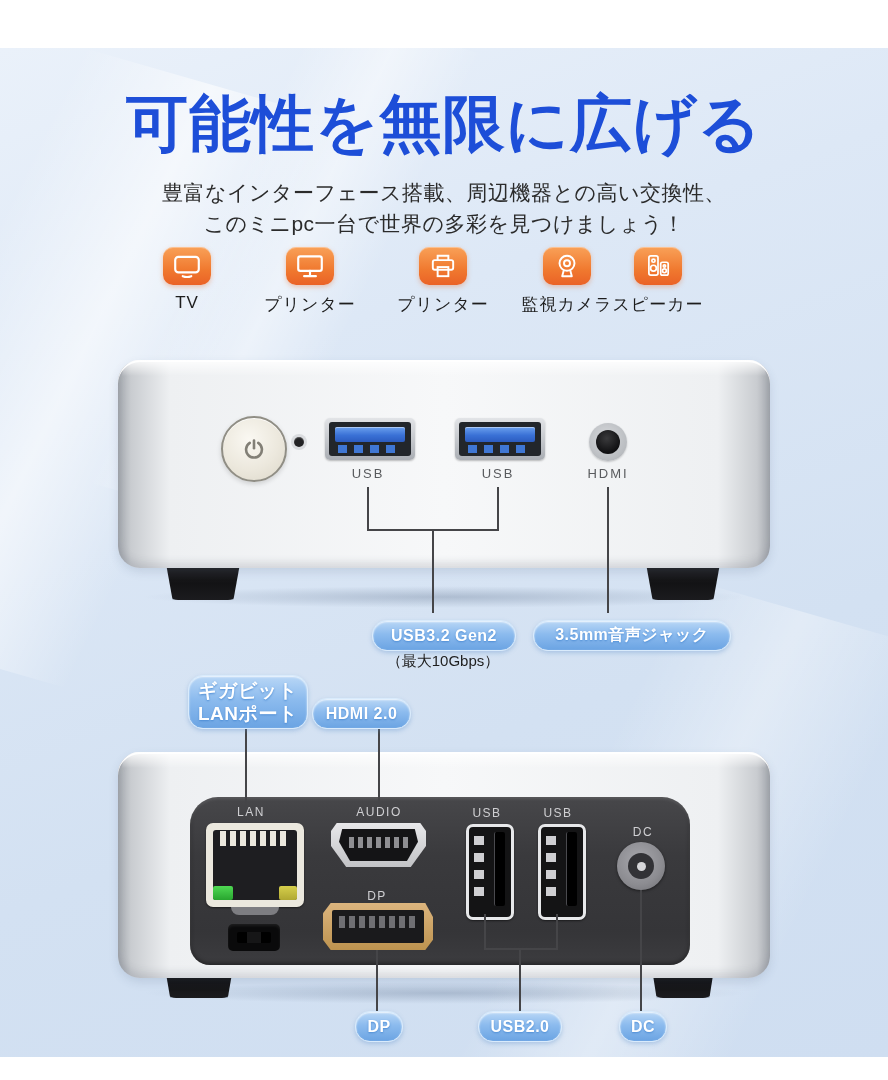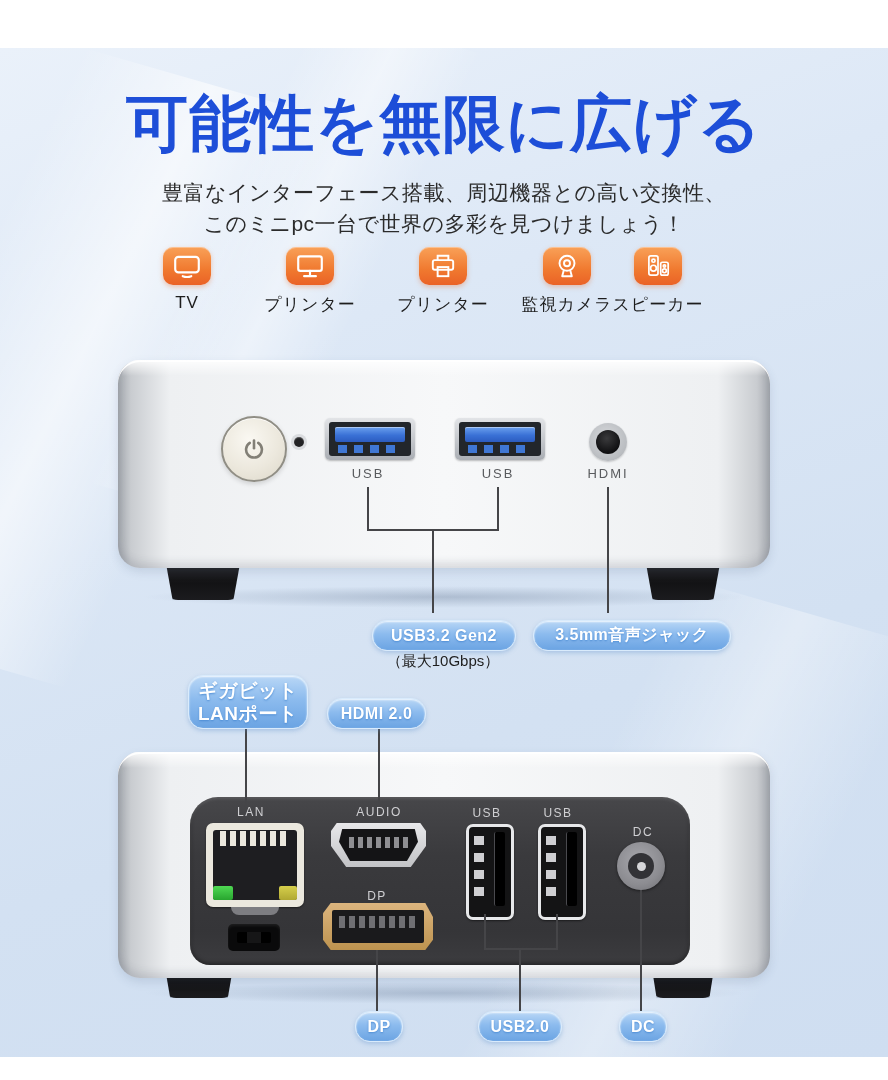--- a/index.html
+++ b/index.html
@@ -128,21 +128,21 @@
   .dc-jack .ring{position:absolute;inset:11px;border-radius:50%;background:#323236;}
   .dc-jack .pin{position:absolute;left:50%;top:50%;width:9px;height:9px;margin:-4.5px 0 0 -4.5px;
     border-radius:50%;background:#d6d6d9;}
 
   
   .cline{position:absolute;width:2px;background:#454548;z-index:3;}
   .cline.h{height:2px;}
 
   
   .pill{position:absolute;height:29px;border-radius:15px;z-index:4;
-    display:flex;align-items:center;justify-content:center;text-align:right;
+    display:flex;align-items:center;justify-content:center;text-align:left;
     background:linear-gradient(180deg,#b9d7f6 0%,#8cbbee 45%,#6ba4e3 100%);
     border:1px solid #d9ebfc;
     box-shadow:inset 0 1px 2px rgba(255,255,255,.85), 0 2px 4px rgba(90,140,200,.35);
     color:#ffffff;font-weight:bold;font-size:16px;letter-spacing:.5px;
     text-shadow:0 1px 2px rgba(70,135,210,.9);}
   .pill.tall{height:52px;line-height:23px;font-size:19px;}
   .pill-sub{position:absolute;z-index:4;text-align:center;font-size:15px;color:#1e1e1e;}
 </style>
 </head>
 <body>
@@ -253,21 +253,21 @@
   <div class="pill" style="left:372px;top:620px;width:142px;">USB3.2 Gen2</div>
   <div class="pill-sub" style="left:360px;top:652px;width:166px;">（最大10Gbps）</div>
   <div class="pill" style="left:533px;top:620px;width:196px;">3.5mm音声ジャック</div>
 
   <div class="pill tall" style="left:188px;top:675px;width:118px;">
     <div>
       <div>ギガビット</div>
       <div>LANポート</div>
     </div>
   </div>
-  <div class="pill" style="left:327px;top:698px;width:97px;">HDMI 2.0</div>
+  <div class="pill" style="left:312px;top:698px;width:97px;">HDMI 2.0</div>
   <div class="cline" style="left:245px;top:727px;height:78px;"></div>
   <div class="cline" style="left:378px;top:727px;height:78px;"></div>
 
   <div class="device-shadow sh-r"></div>
   <div class="foot f-rl"></div>
   <div class="foot f-rr"></div>
   <div class="device device-rear"></div>
   <div class="rear-panel"></div>
 
   <div class="port-label-rear" style="left:251px;top:805px;">LAN</div>

